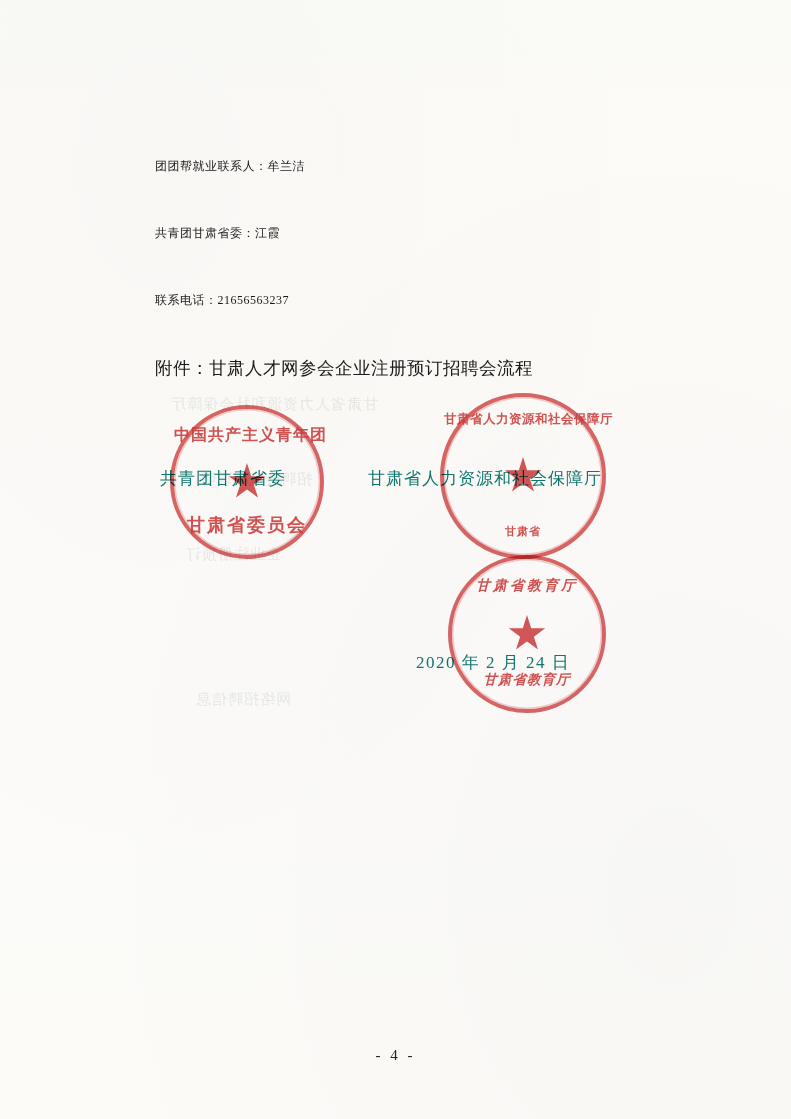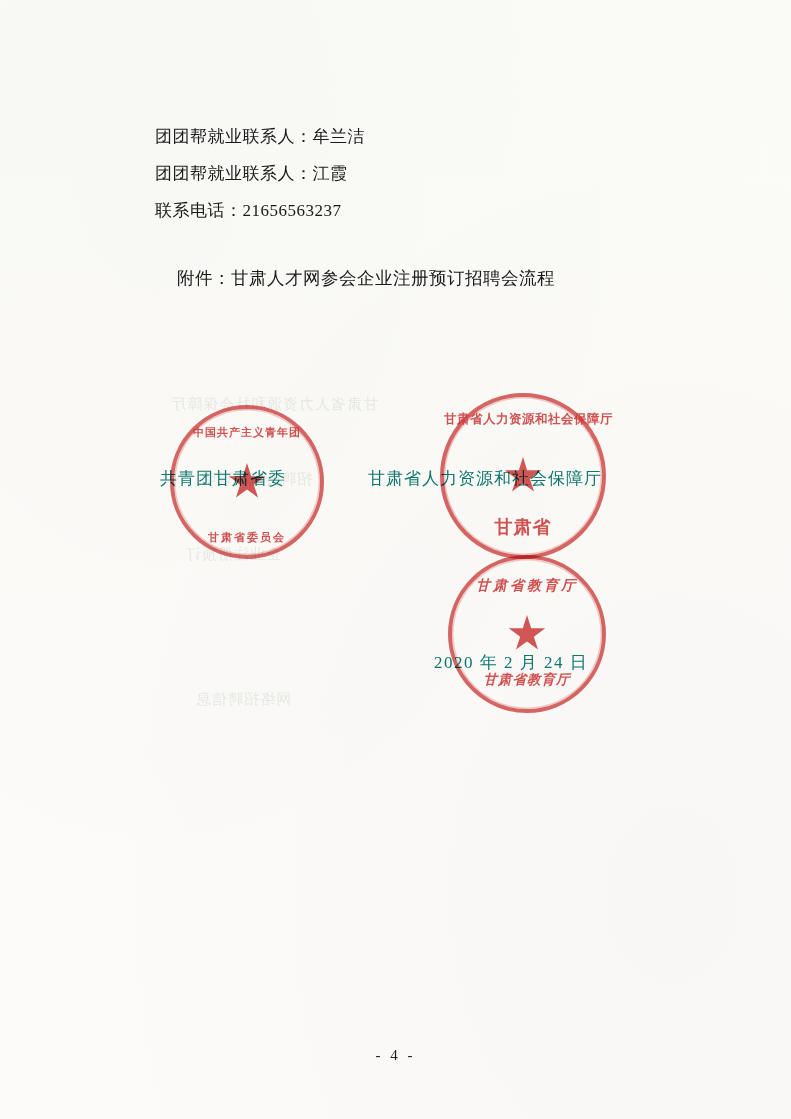--- a/index.html
+++ b/index.html
@@ -42,54 +42,54 @@
     user-select: none;
   }
 
   .content {
     position: absolute;
     left: 155px;
     top: 118px;
     width: 520px;
   }
   .line {
-    font-size: 17px;
+    font-size: 12px;
     line-height: 37px;
     letter-spacing: 0.5px;
     white-space: nowrap;
+    margin-top: 30px;
   }
   .gap {
     height: 32px;
   }
   .attach {
     font-size: 17.5px;
     line-height: 34px;
     letter-spacing: 0.5px;
     white-space: nowrap;
-    margin-left: 22px;
   }
 
   
   .sign-area {
     position: absolute;
     left: 150px;
     top: 455px;
     width: 540px;
     height: 260px;
   }
   .sign-line {
     position: absolute;
     font-size: 17px;
     letter-spacing: 1px;
     white-space: nowrap;
     color: #0f766e;
   }
   .sign-a { left: 10px;  top: 12px; }
   .sign-b { left: 218px; top: 12px; }
-  .sign-date { left: 284px; top: 196px; letter-spacing: 1.5px; }
+  .sign-date { left: 266px; top: 196px; letter-spacing: 1.5px; }
 
   
   .seal {
     position: absolute;
     border-radius: 50%;
     border: 4px solid rgba(200, 28, 28, 0.78);
     box-shadow: inset 0 0 0 1.5px rgba(200,28,28,0.25);
     opacity: 0.86;
     mix-blend-mode: multiply;
   }
@@ -107,26 +107,26 @@
   .seal .bottom-text {
     position: absolute;
     left: 0; right: 0;
     text-align: center;
     color: rgba(198, 26, 26, 0.88);
     font-weight: bold;
     white-space: nowrap;
     font-family: "Liberation Serif", serif;
   }
   .seal-1 { left: 20px;  top: -50px; width: 146px; height: 146px; }
-  .seal-1 .arc-text { top: 16px; font-size: 11px; letter-spacing: 1px; }
-  .seal-1 .bottom-text { bottom: 10px; font-size: 11px; letter-spacing: 2px; }
+  .seal-1 .arc-text { top: 16px; font-size: 16px; letter-spacing: 1px; }
+  .seal-1 .bottom-text { bottom: 18px; font-size: 18px; letter-spacing: 2px; }
 
   .seal-2 { left: 290px; top: -62px; width: 158px; height: 158px; }
   .seal-2 .arc-text { top: 14px; font-size: 12.5px; letter-spacing: 0.5px; }
-  .seal-2 .bottom-text { bottom: 16px; font-size: 18px; letter-spacing: 1px; }
+  .seal-2 .bottom-text { bottom: 16px; font-size: 11px; letter-spacing: 1px; }
 
   .seal-3 { left: 298px; top: 100px; width: 150px; height: 150px; font-style: italic; }
   .seal-3 .arc-text { top: 18px; font-size: 14px; letter-spacing: 3px; }
   .seal-3 .bottom-text { bottom: 20px; font-size: 13.5px; letter-spacing: 1px; }
 
   .page-number {
     position: absolute;
     left: 0; right: 0;
     bottom: 55px;
     text-align: center;
@@ -141,21 +141,21 @@
 <div class="page">
   <div class="grain"></div>
 
   <div class="bleed" style="left:170px; top:395px;">甘肃省人力资源和社会保障厅</div>
   <div class="bleed" style="left:200px; top:470px;">招聘会流程说明</div>
   <div class="bleed" style="left:185px; top:545px;">企业注册预订</div>
   <div class="bleed" style="left:195px; top:690px;">网络招聘信息</div>
 
   <div class="content">
     <div class="line">团团帮就业联系人：牟兰洁</div>
-    <div class="line">团团帮就业联系人：江霞</div>
+    <div class="line">共青团甘肃省委：江霞</div>
     <div class="line">联系电话：21656563237</div>
     <div class="gap"></div>
     <div class="attach">附件：甘肃人才网参会企业注册预订招聘会流程</div>
   </div>
 
   <div class="sign-area">
     <div class="sign-line sign-a">共青团甘肃省委</div>
     <div class="sign-line sign-b">甘肃省人力资源和社会保障厅</div>
     <div class="sign-line sign-date">2020 年 2 月 24 日</div>
 

